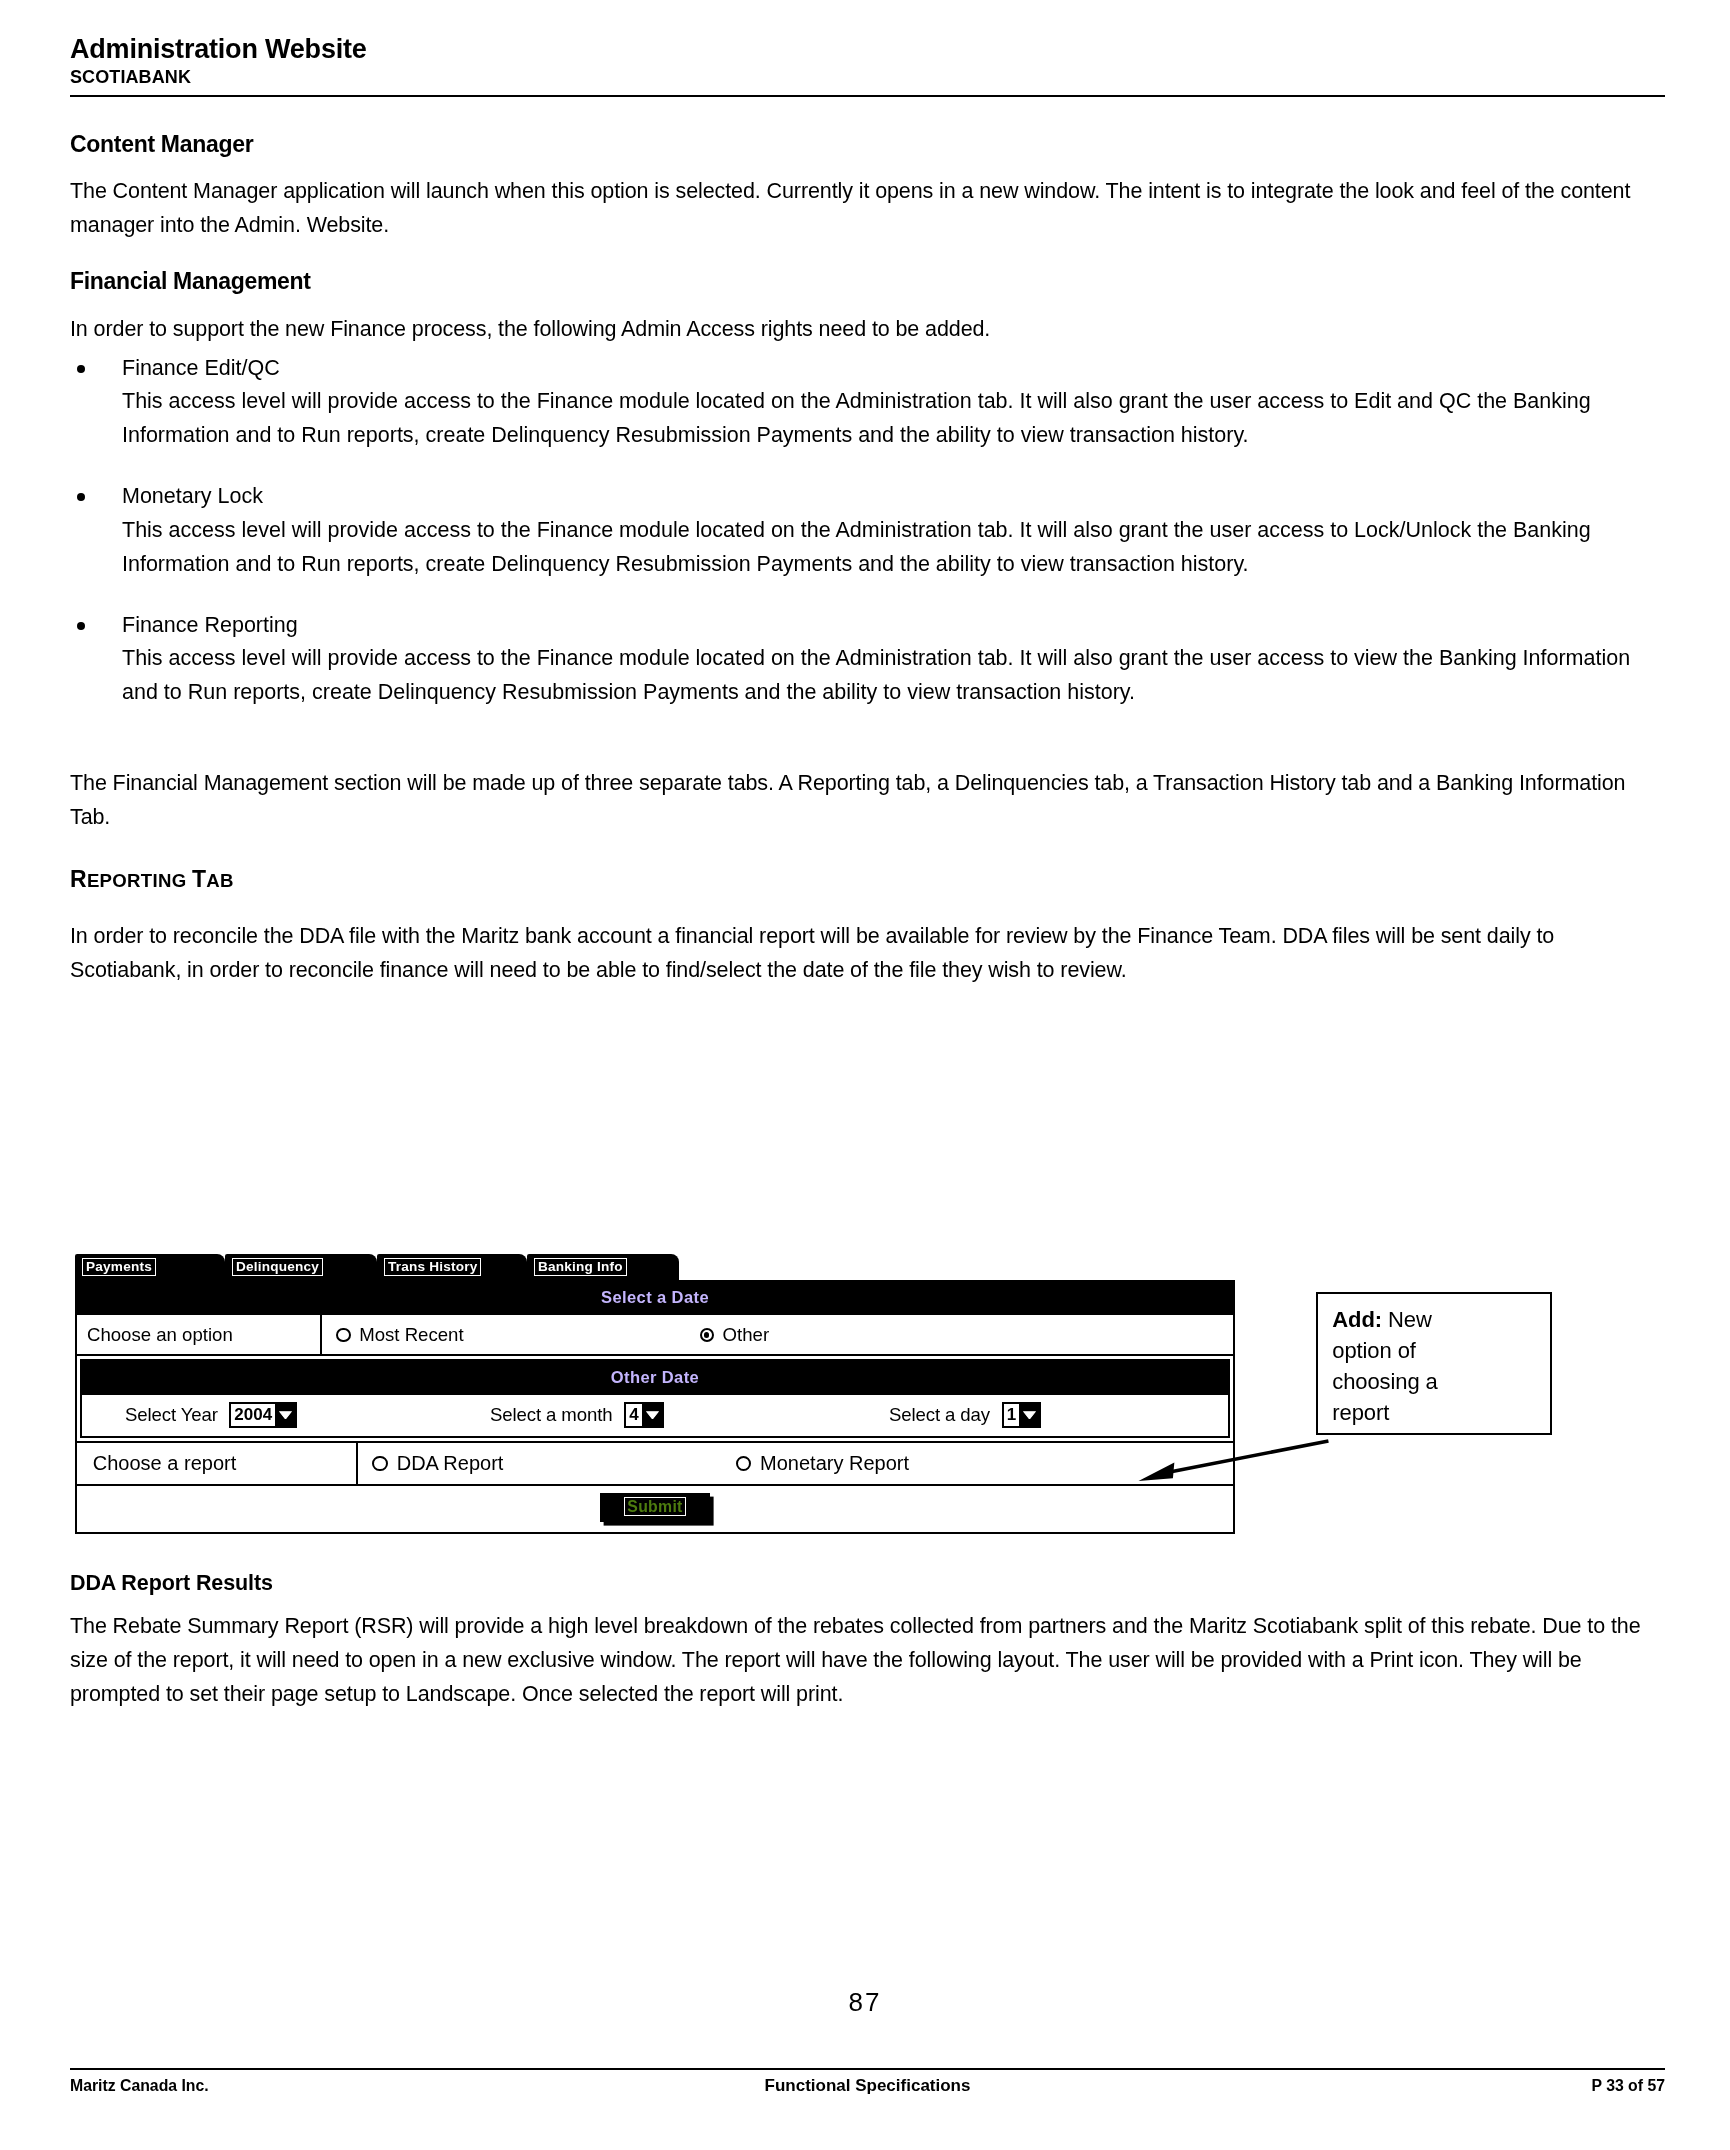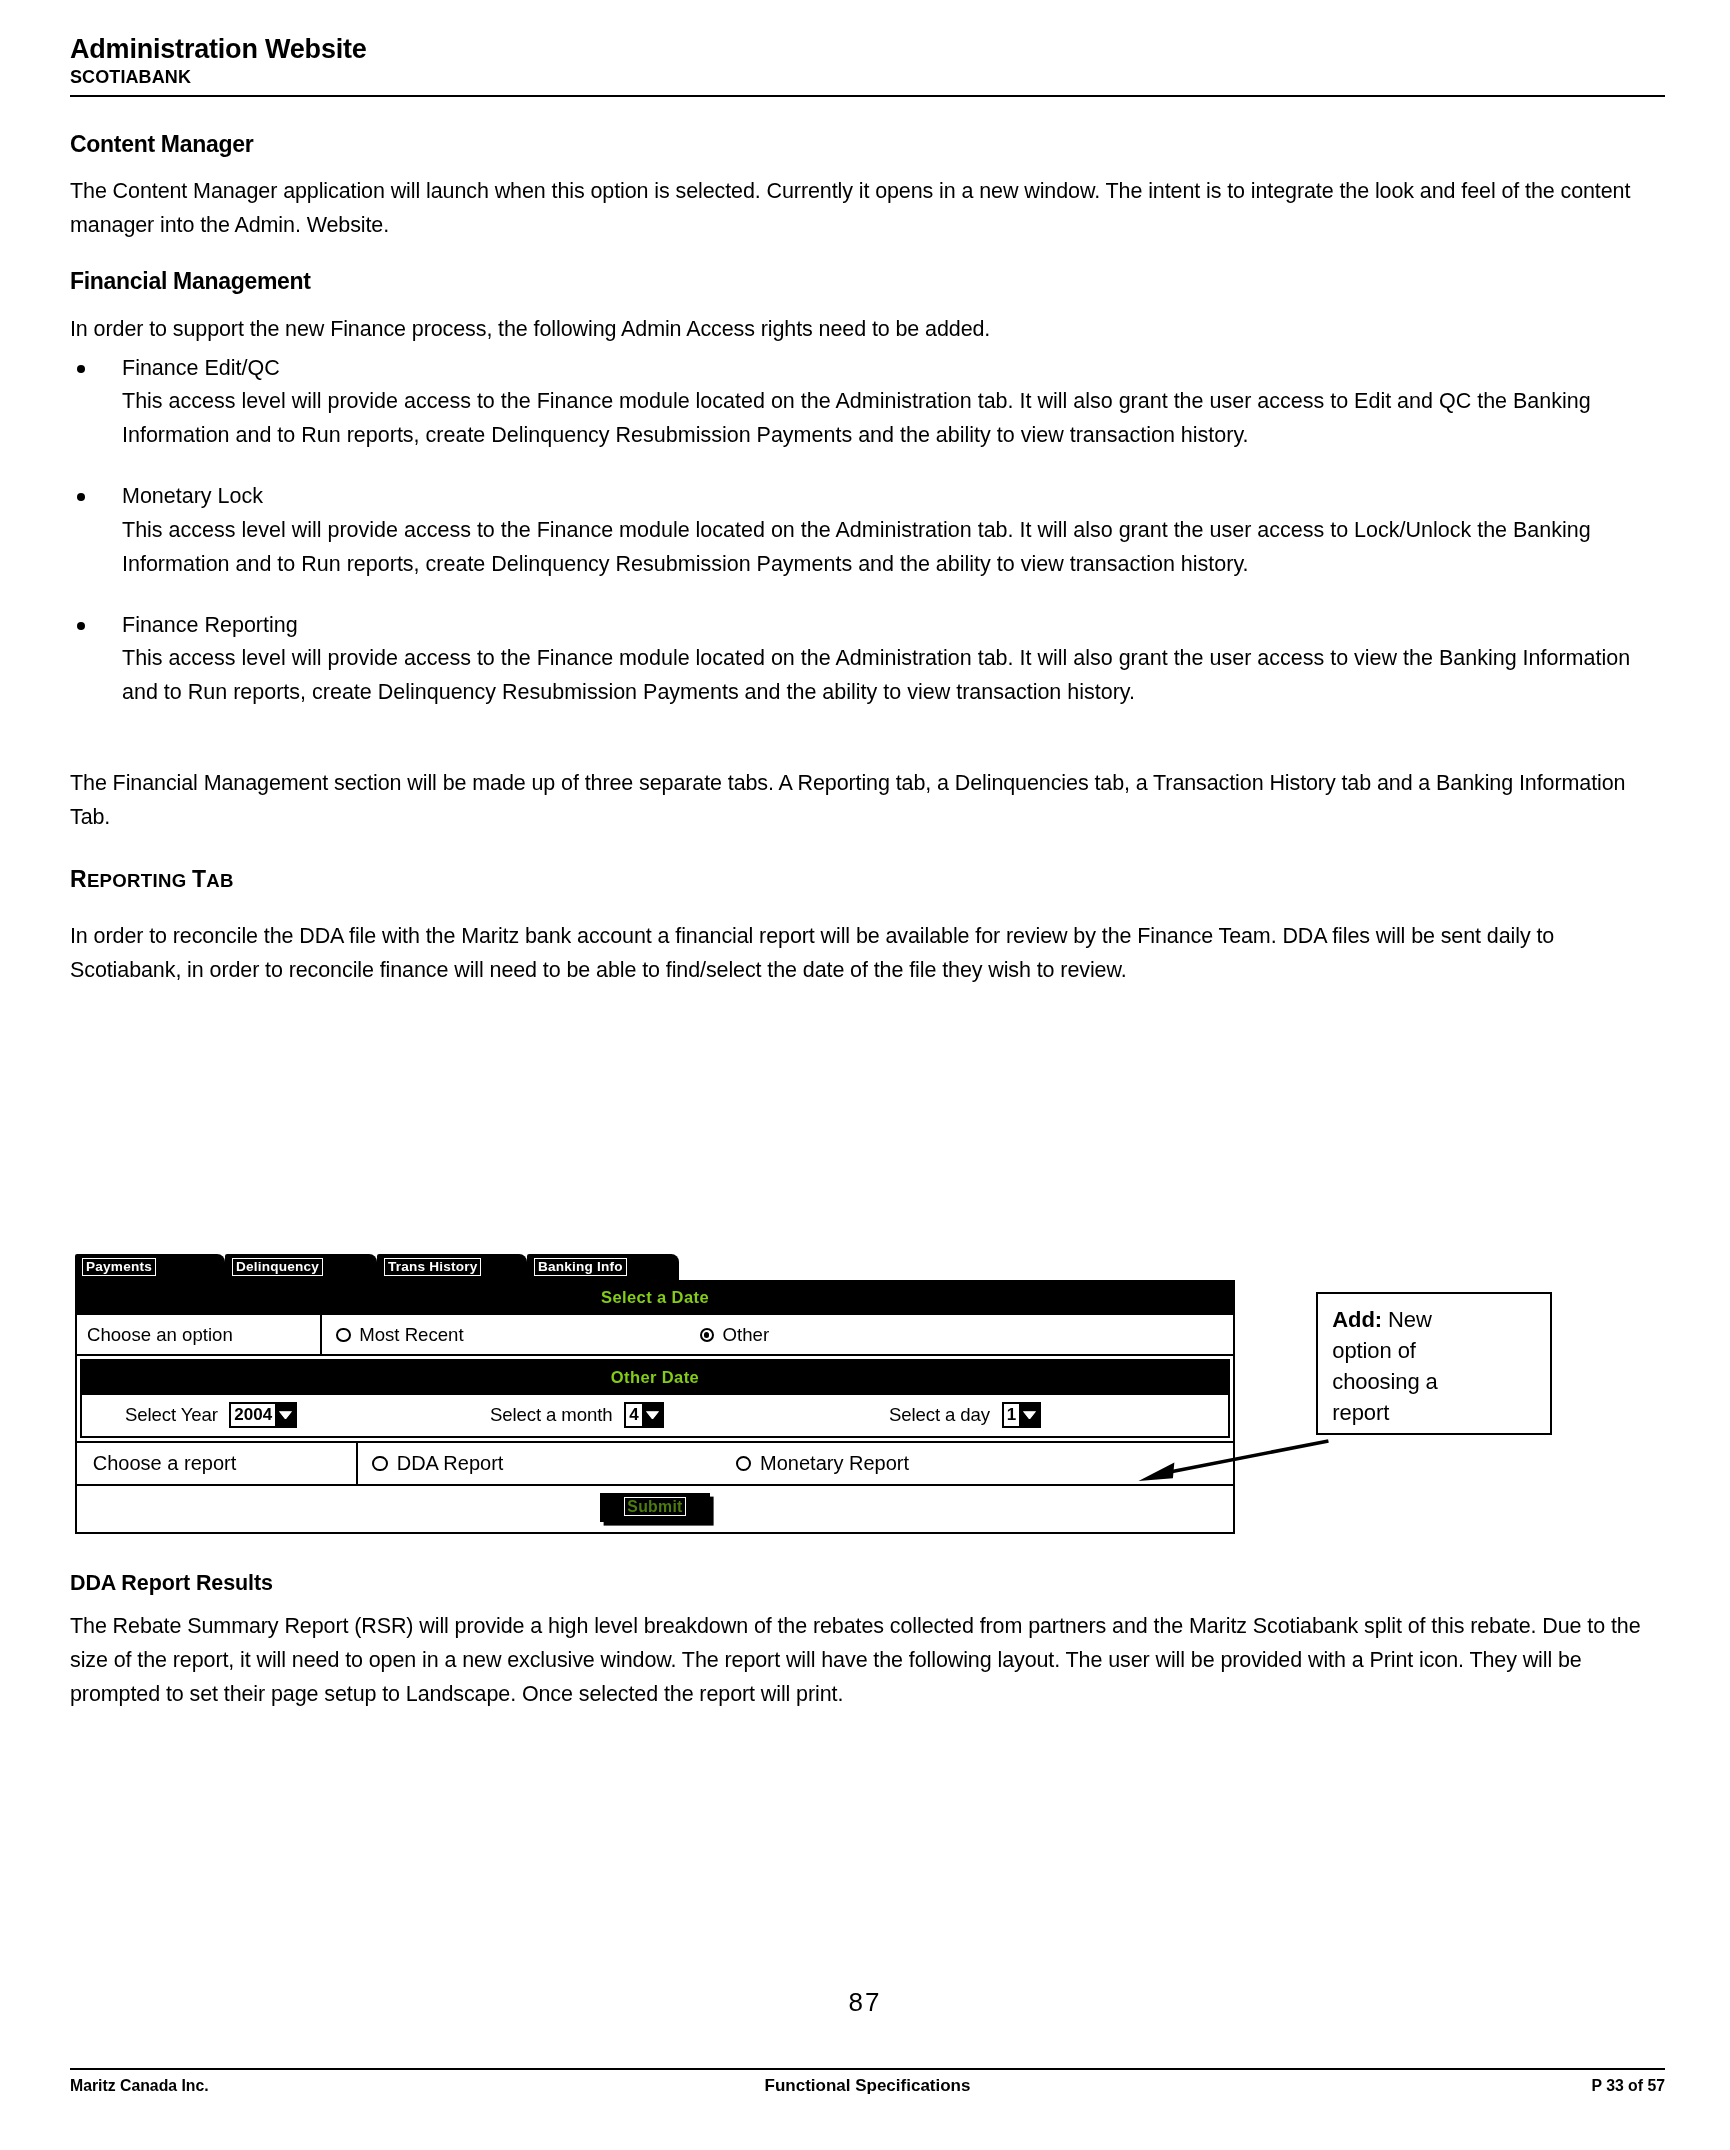--- a/index.html
+++ b/index.html
@@ -52,21 +52,21 @@
   }
   .tab .lbl { border:0.7px solid #fff; padding:0.7px 2.9px 1.4px 2.9px; line-height:1; }
   .tab.w1 { width:150px; }
   .tab.w2 { width:152px; }
   .tab.w3 { width:150px; }
   .tab.w4 { width:152px; }
 
   .panel { border:2.1px solid #000; border-top:2.9px solid #000; background:#fff; }
 
   .barhead {
-    background:#000; color:#84cc16; text-align:center;
+    background:#000; color:#c4b5fd; text-align:center;
     font-size:16.5px; font-weight:bold; letter-spacing:0.4px;
     padding:6.4px 0 7.9px 0;
   }
 
   .row { display:flex; align-items:stretch; border-top:2.1px solid #000; }
   .row.first { border-top:0; }
   .cell { display:flex; align-items:center; font-size:18.6px; padding:8.6px 0; }
   .c-label { width:245px; border-right:2.1px solid #000; padding-left:10px; }
   .c-rest { flex:1; display:flex; align-items:center; }
 

